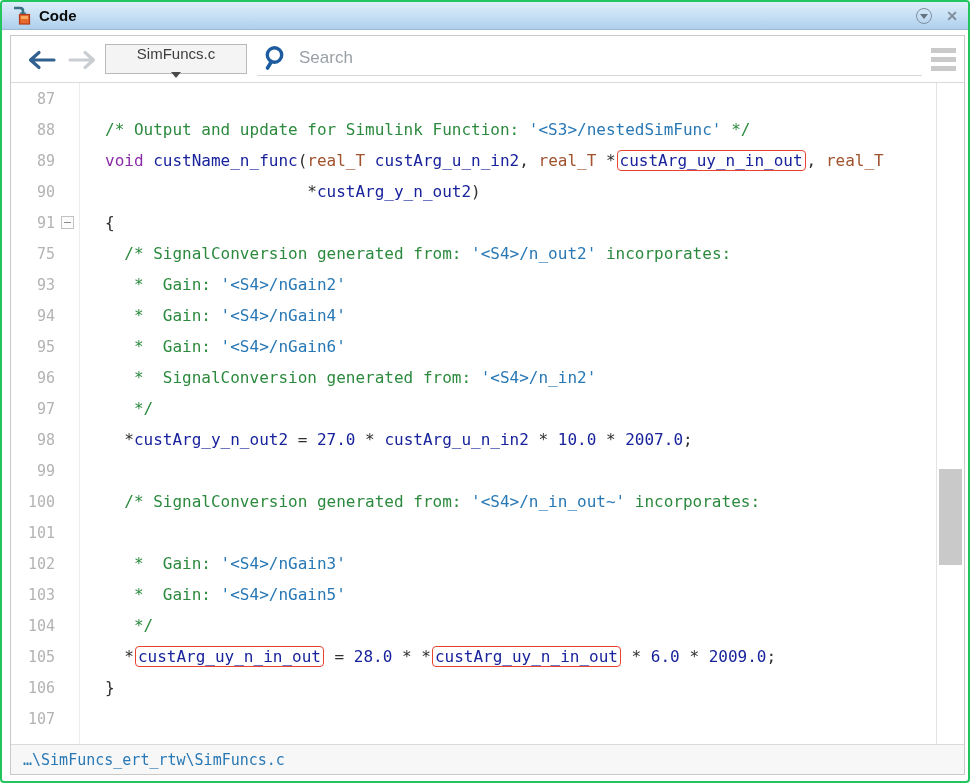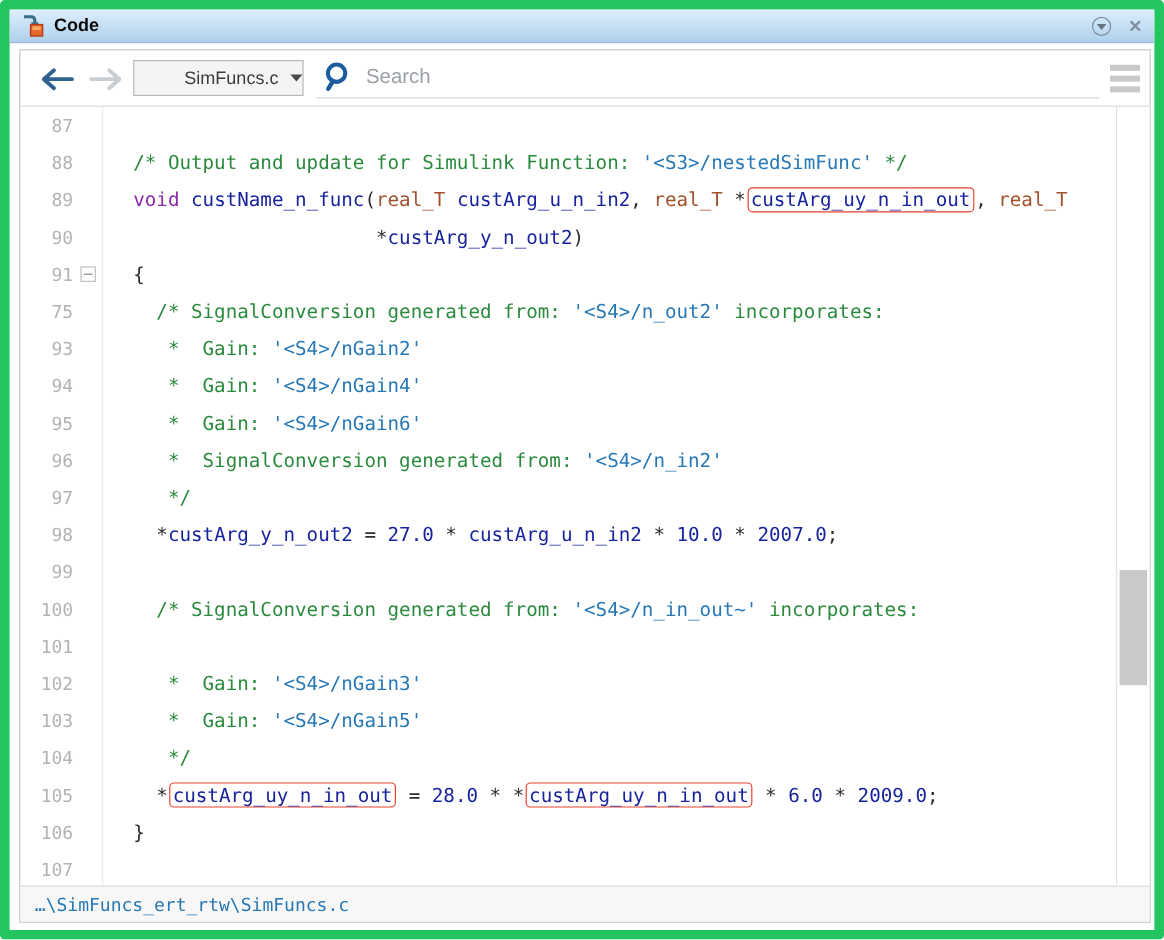--- a/index.html
+++ b/index.html
@@ -4,21 +4,21 @@
 <style>
   * { box-sizing: border-box; }
   html,body { margin:0; padding:0; }
   body {
     width:970px; height:783px; position:relative;
     background:#ffffff;
     font-family:"Liberation Sans", sans-serif;
   }
   .window {
     position:absolute; inset:0;
-    border:8px solid #22c55e; border-radius:4px;
+    border:2px solid #22c55e; border-radius:4px;
     background:#ffffff; overflow:hidden;
   }
   
   .titlebar {
     position:absolute; left:0; top:0; right:0; height:28px;
     background:linear-gradient(180deg,#ddeefb 0%,#c9e1f5 45%,#aed0ec 100%);
     border-bottom:1px solid #9db9d2;
     display:flex; align-items:center; padding:0 10px; gap:7px;
   }
   .app-icon { width:20px; height:19px; display:block; }
@@ -41,22 +41,22 @@
     border:1px solid #c9c9c9; background:#fff;
     display:flex; flex-direction:column;
   }
   
   .toolbar { flex:0 0 47px; border-bottom:1px solid #dadada; position:relative; }
   .nav-back { position:absolute; left:14px; top:13px; cursor:pointer; }
   .nav-fwd  { position:absolute; left:56px; top:13px; cursor:pointer; }
   .file-dropdown {
     position:absolute; left:94px; top:8px; width:142px; height:30px;
     background:#f4f4f4; border:1px solid #b9b9b9;
-    display:flex; align-items:center; justify-content:flex-end; gap:10px;
-    font-size:15px; color:#3c3c3c; cursor:pointer;
+    display:flex; align-items:center; justify-content:flex-start; gap:10px;
+    font-size:15px; color:#3c3c3c; cursor:pointer;flex-direction:column;
   }
   .dd-caret {
     width:0; height:0;
     border-left:5px solid transparent; border-right:5px solid transparent;
     border-top:6px solid #4a4a4a;
   }
   .search-zone {
     position:absolute; left:246px; right:42px; top:5px; height:35px;
     border-bottom:1px solid #d8d8d8;
     display:flex; align-items:center; gap:9px; padding-left:4px;

